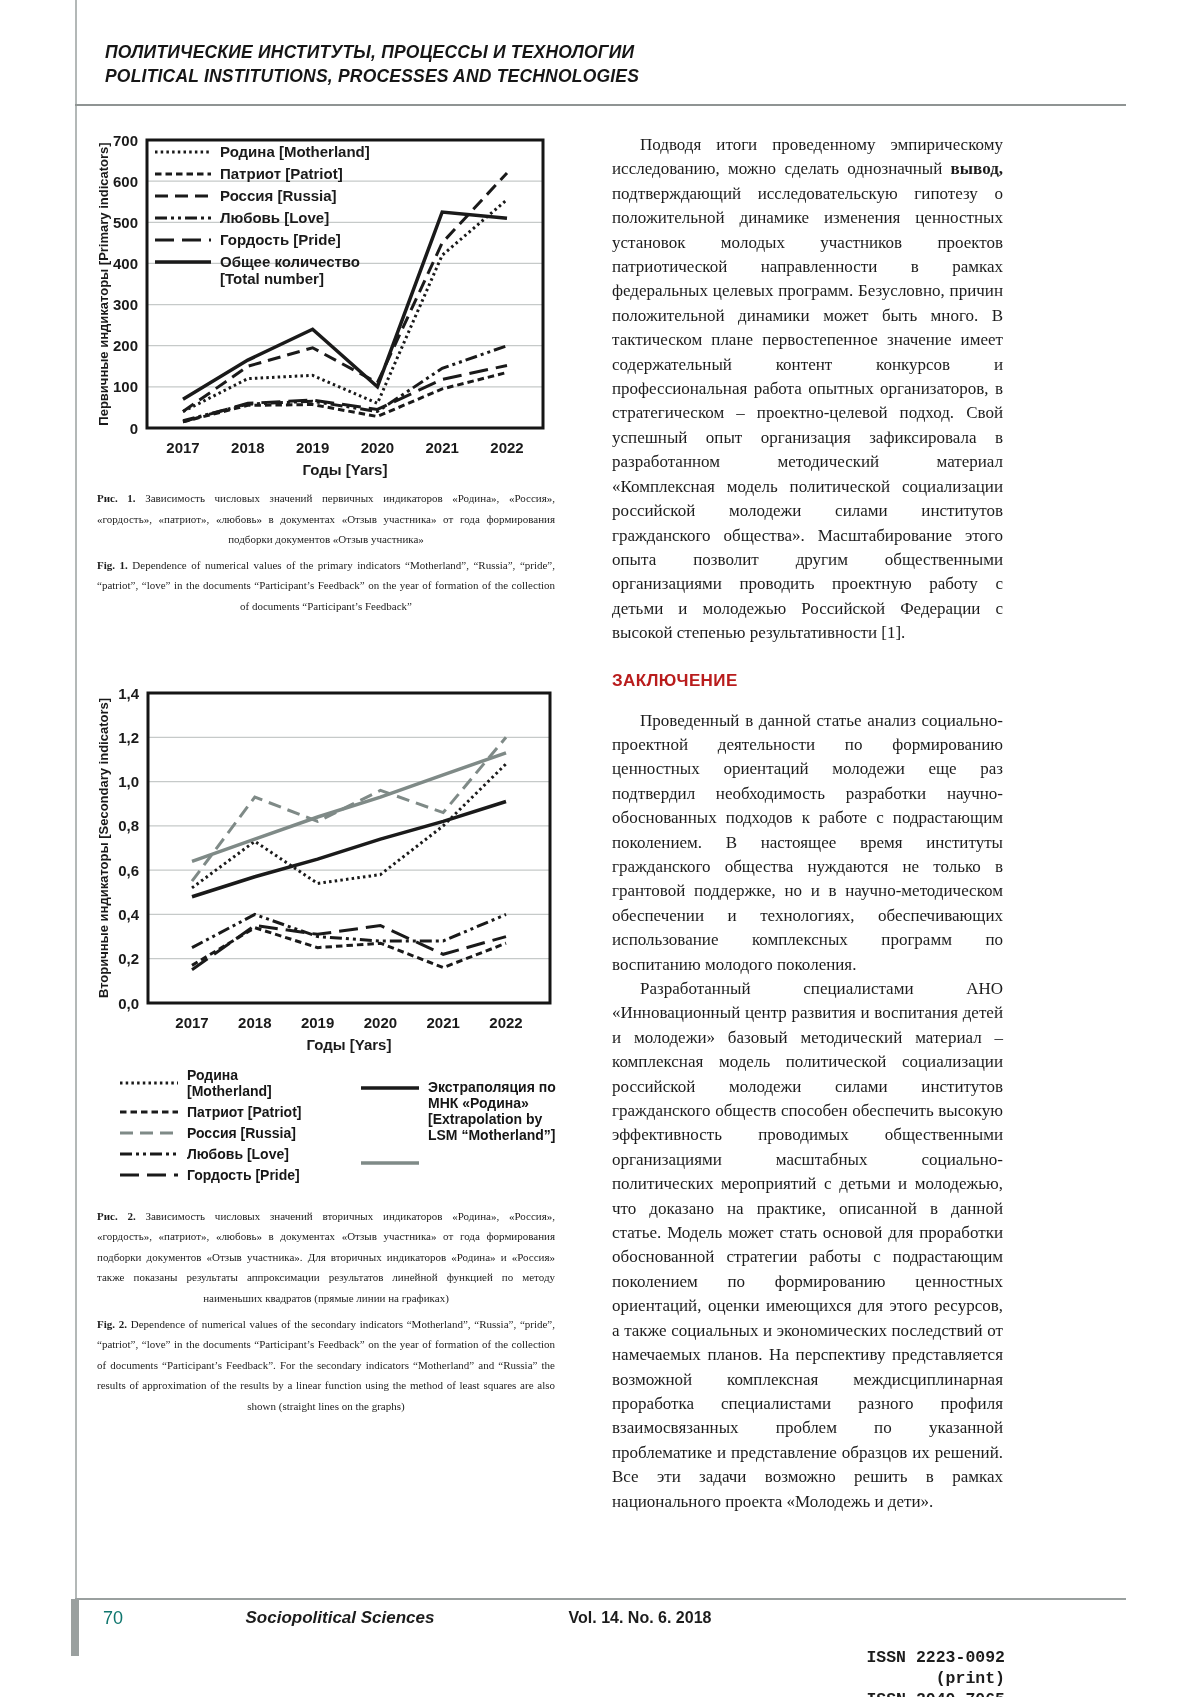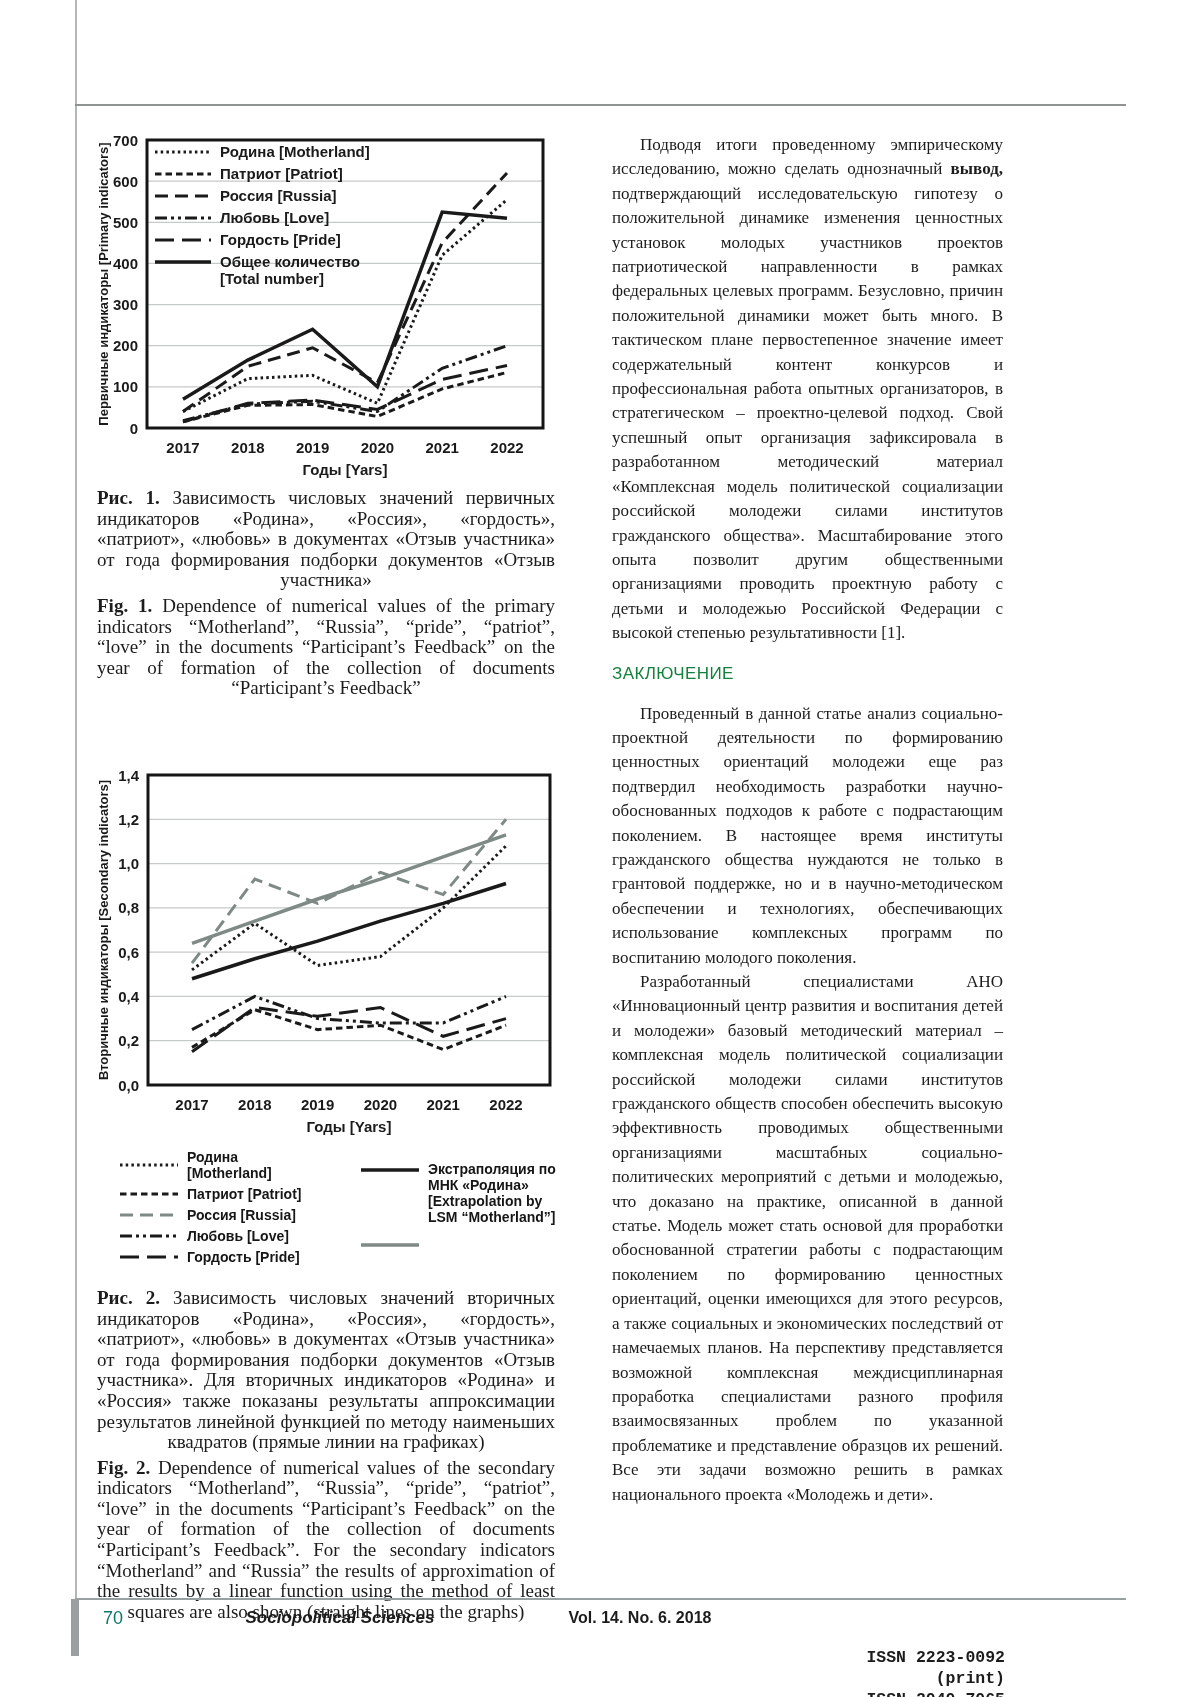--- a/index.html
+++ b/index.html
@@ -8,24 +8,24 @@
   .vline{position:absolute;left:75px;top:0;width:2px;height:1599px;background:#b3b8b7;}
   .header{position:absolute;left:105px;top:40px;font-family:"Liberation Sans",sans-serif;
           font-weight:bold;font-style:italic;font-size:17.5px;line-height:24px;letter-spacing:.2px;color:#161616;}
   .toprule{position:absolute;left:75px;top:104px;width:1051px;height:1.5px;background:#8f9493;}
 
   .left-col{position:absolute;left:95px;top:130px;width:462px;}
   .right-col{position:absolute;left:612px;top:133px;width:391px;}
 
   .body-p{font-size:17px;line-height:24.4px;text-align:justify;text-indent:28px;margin:0;}
   .body-p b{font-weight:bold;}
-  .section-h{font-family:"Liberation Sans",sans-serif;font-weight:normal;font-size:17px;
-             letter-spacing:.4px;margin:18px 0 18px 0;color:#15803d;}
-
-  .caption{font-size:19px;line-height:20.6px;text-align:justify;text-align-last:center;
+  .section-h{font-family:"Liberation Sans",sans-serif;font-weight:bold;font-size:17px;
+             letter-spacing:.4px;margin:25px 0 18px 0;color:#b91c1c;}
+
+  .caption{font-size:11px;line-height:20.6px;text-align:justify;text-align-last:center;
            -moz-text-align-last:center;margin:0 2px;}
   .cap-label{font-weight:bold;}
   .cap1ru{margin-top:6px;}
   .cap1en{margin-top:5px;}
   .cap2ru{margin-top:18px;}
   .cap2en{margin-top:5px;font-family:Liberation Serif, serif;}
 
   .chart2{margin-top:64px;}
 
   svg.chart{display:block;}
@@ -50,20 +50,24 @@
          font-family:"Liberation Sans",sans-serif;font-weight:bold;font-size:16px;}
   .f-issn{position:absolute;left:810px;top:1647px;width:195px;text-align:right;
           font-family:Liberation Mono, monospace;font-weight:bold;font-size:16.5px;line-height:21px;}
 </style>
 </head>
 <body>
 
 <div class="page">
   <div class="vline"></div>
 
+  <div class="header">
+    <div>ПОЛИТИЧЕСКИЕ ИНСТИТУТЫ, ПРОЦЕССЫ И ТЕХНОЛОГИИ</div>
+    <div>POLITICAL INSTITUTIONS, PROCESSES AND TECHNOLOGIES</div>
+  </div>
   <div class="toprule"></div>
 
   <div class="left-col">
     <svg id="chart1-svg" class="chart" width="462" height="352" viewBox="0 0 462 352">
         <line x1="52" y1="256.8571428571429" x2="448" y2="256.8571428571429" stroke="#c6cac9" stroke-width="1.2"></line>
         <line x1="52" y1="215.71428571428572" x2="448" y2="215.71428571428572" stroke="#c6cac9" stroke-width="1.2"></line>
         <line x1="52" y1="174.57142857142856" x2="448" y2="174.57142857142856" stroke="#c6cac9" stroke-width="1.2"></line>
         <line x1="52" y1="133.42857142857144" x2="448" y2="133.42857142857144" stroke="#c6cac9" stroke-width="1.2"></line>
         <line x1="52" y1="92.28571428571428" x2="448" y2="92.28571428571428" stroke="#c6cac9" stroke-width="1.2"></line>
         <line x1="52" y1="51.14285714285715" x2="448" y2="51.14285714285715" stroke="#c6cac9" stroke-width="1.2"></line>

